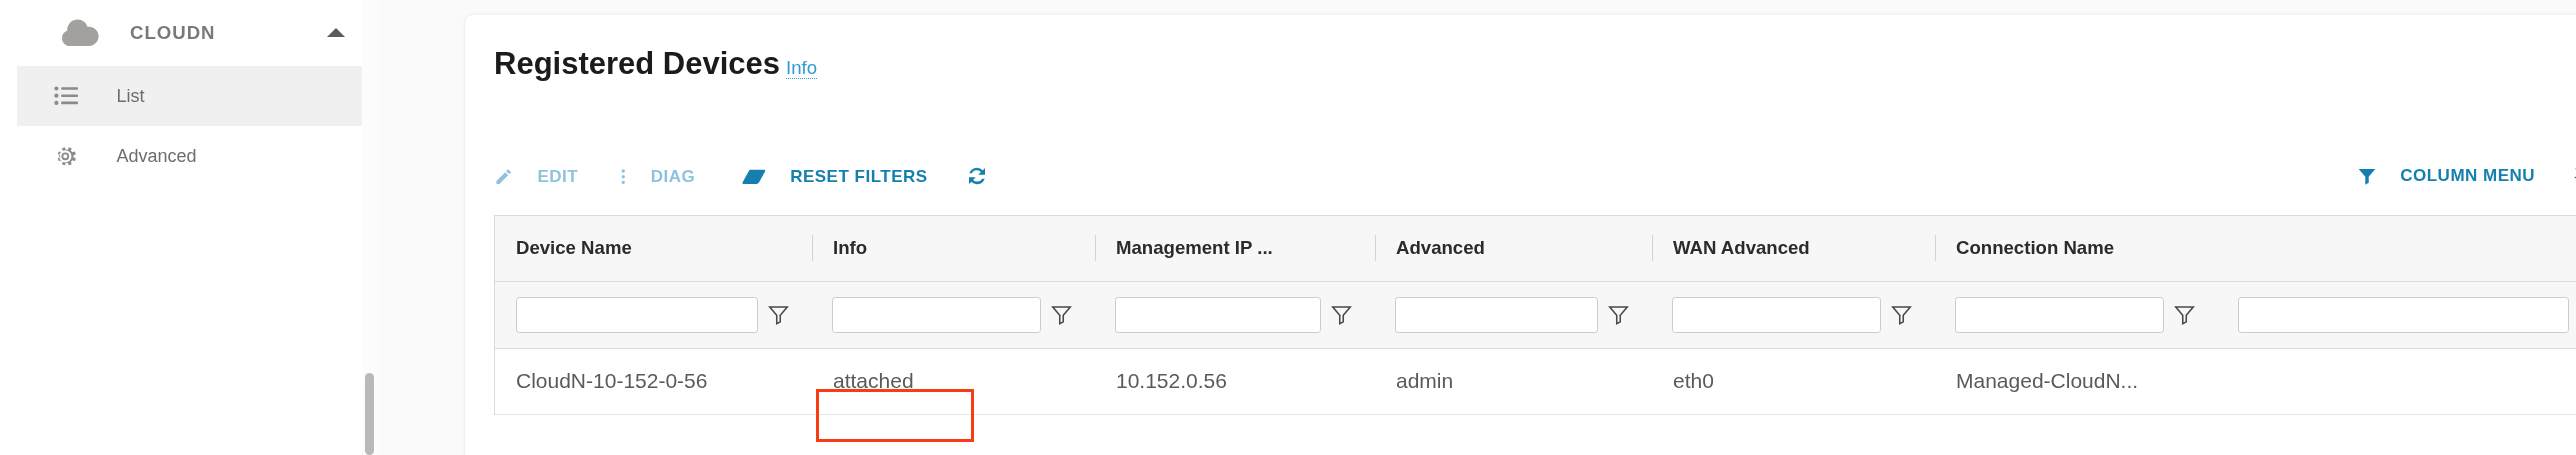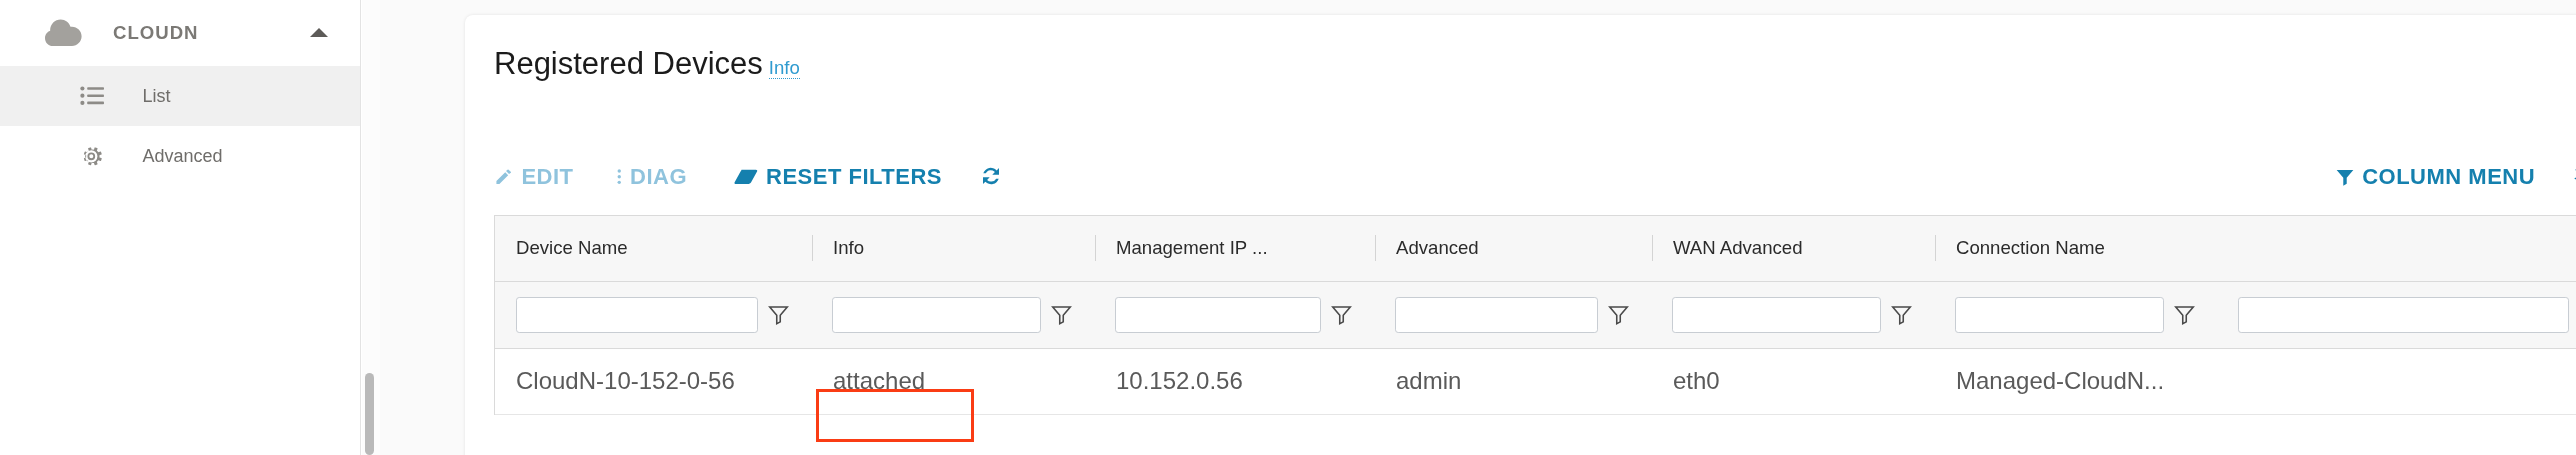--- a/index.html
+++ b/index.html
@@ -11,21 +11,21 @@
     width: 2576px;
     height: 455px;
     font-family: "Liberation Sans", sans-serif;
     overflow: hidden;
     position: relative;
   }
 
   
   #sidebar {
     position: absolute;
-    left: 0; top: 0;
+    left: 17px; top: 0;
     width: 361px;
     height: 455px;
     background: #ffffff;
     border-right: 0.8px solid #e3e3e3;
     box-sizing: border-box;
   }
   .sb-brand {
     position: relative;
     height: 66px;
     display: flex;
@@ -51,21 +51,21 @@
     top: 27.5px;
     width: 0; height: 0;
     border-left: 9.7px solid transparent;
     border-right: 9.7px solid transparent;
     border-bottom: 9px solid #5d5b58;
   }
   .sb-item {
     height: 60px;
     display: flex;
     align-items: center;
-    padding-left: 78px;
+    padding-left: 35px;
     box-sizing: border-box;
     color: #6f6d6a;
     font-size: 18px;
   }
   .sb-item.active { background: #f0f0f0; }
   .sb-item .sb-ico {
     width: 27.5px; height: 24px;
     flex: 0 0 auto;
     margin-right: 37px;
     color: #8d8b87;
@@ -115,21 +115,21 @@
   .page-title-row {
     position: absolute;
     left: 29px;
     top: 31px;
     display: flex;
     align-items: baseline;
   }
   .page-title {
     font-size: 31px;
     color: #1b1b1b;
-    font-weight: normal;
+    font-weight: bold;
   }
   .info-link {
     margin-left: 6px;
     font-size: 18.6px;
     color: #2f9bd0;
     border-bottom: 1.6px dotted #2f9bd0;
     line-height: 1.15;
     cursor: pointer;
   }
 
@@ -149,26 +149,27 @@
   }
   .tb-right {
     position: absolute;
     right: 19.4px; top: 0;
     display: flex;
     align-items: center;
   }
   .tb-btn {
     display: flex;
     align-items: center;
-    font-size: 22px;
+    font-size: 17px;
     font-weight: bold;
     letter-spacing: 0.5px;
     color: #1580ae;
     cursor: pointer;
     white-space: nowrap;
+    gap: 16px;
   }
   .tb-btn.disabled { color: #8fc3dd; }
   .tb-btn .tb-ico {
     display: flex;
     align-items: center;
     justify-content: center;
     margin-right: 8px;
   }
   .tb-btn .tb-ico svg { display: block; }
   .tb-gap-1 { width: 42px; }
@@ -191,21 +192,21 @@
   .grid-head {
     display: flex;
     height: 65px;
     background: #f7f7f7;
     border-bottom: 0.8px solid #dadada;
   }
   .grid-head .cell {
     display: flex;
     align-items: center;
     font-size: 18.6px;
-    font-weight: normal;
+    font-weight: bold;
     color: #2b2b2b;
     padding-left: 21px;
     box-sizing: border-box;
     position: relative;
     white-space: nowrap;
     overflow: hidden;
   }
   .grid-head .cell + .cell::before {
     content: "";
     position: absolute;
@@ -252,21 +253,21 @@
   .funnel svg { display: block; }
 
   .grid-row {
     display: flex;
     height: 65px;
     border-bottom: 0.8px solid #e6e6e6;
   }
   .grid-row .cell {
     display: flex;
     align-items: center;
-    font-size: 24px;
+    font-size: 21px;
     color: #5a5a5a;
     padding-left: 21px;
     box-sizing: border-box;
     white-space: nowrap;
     overflow: hidden;
     position: relative;
   }
 
   
   .c0 { width: 317px; }

